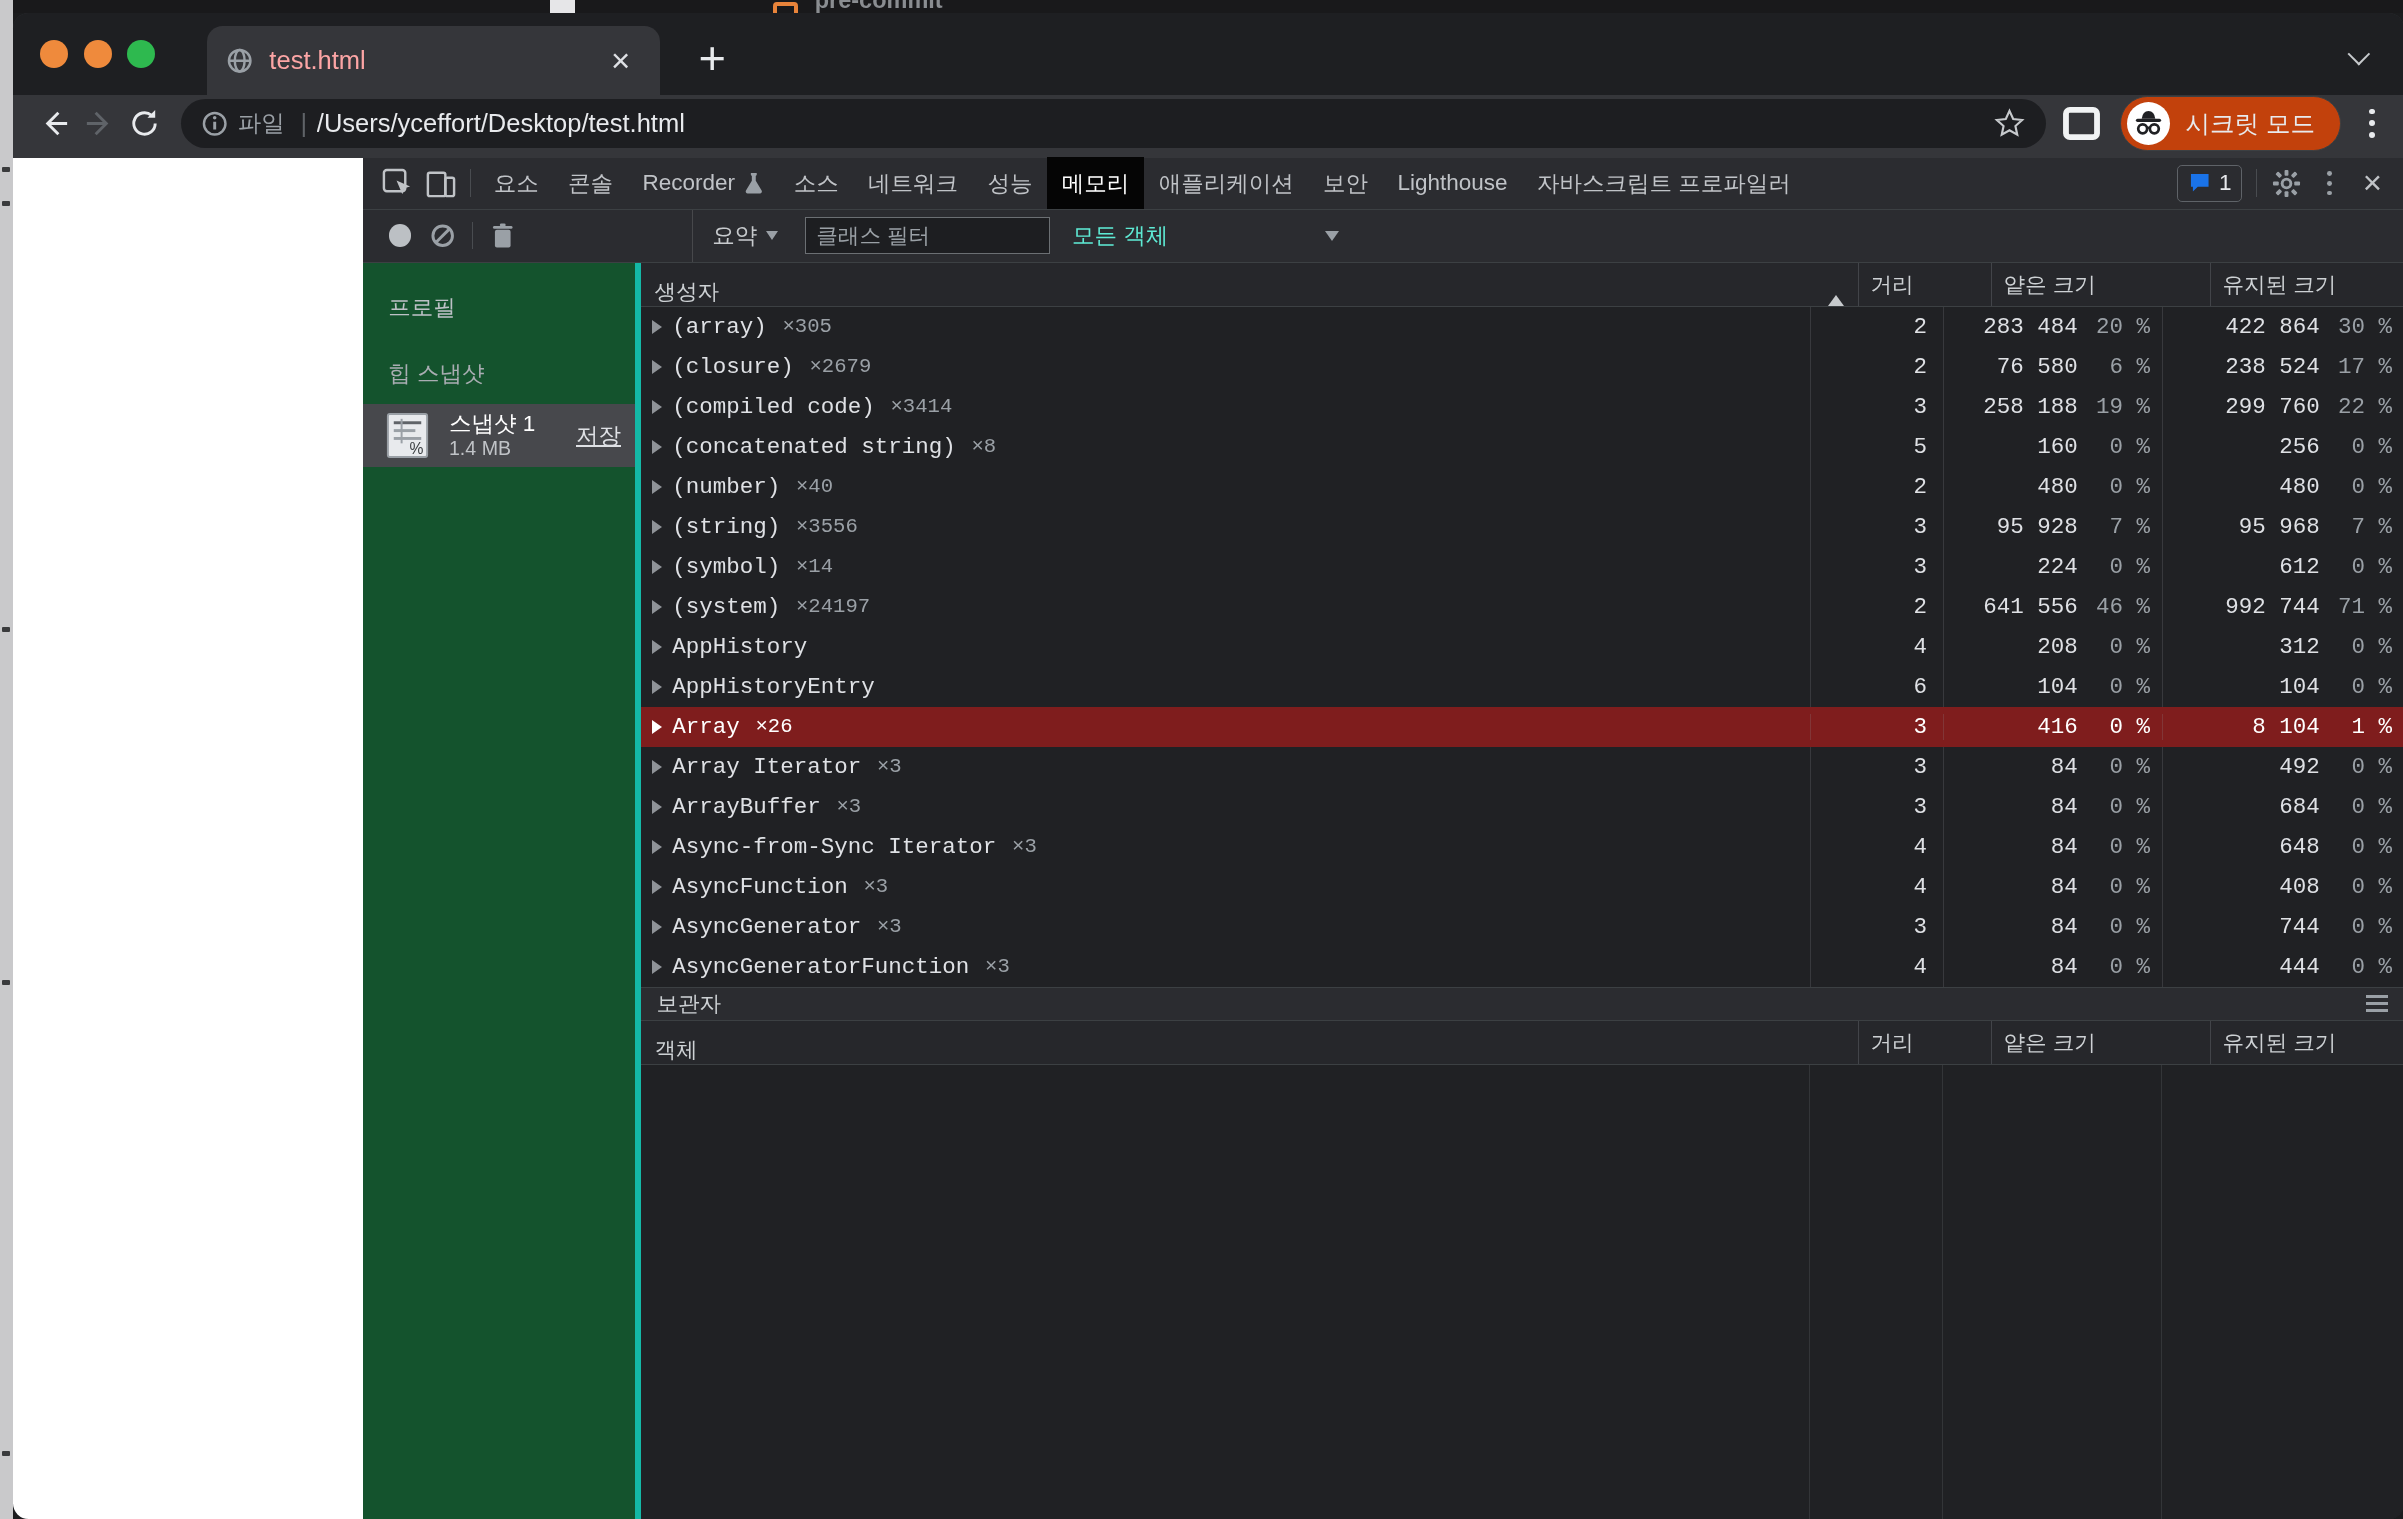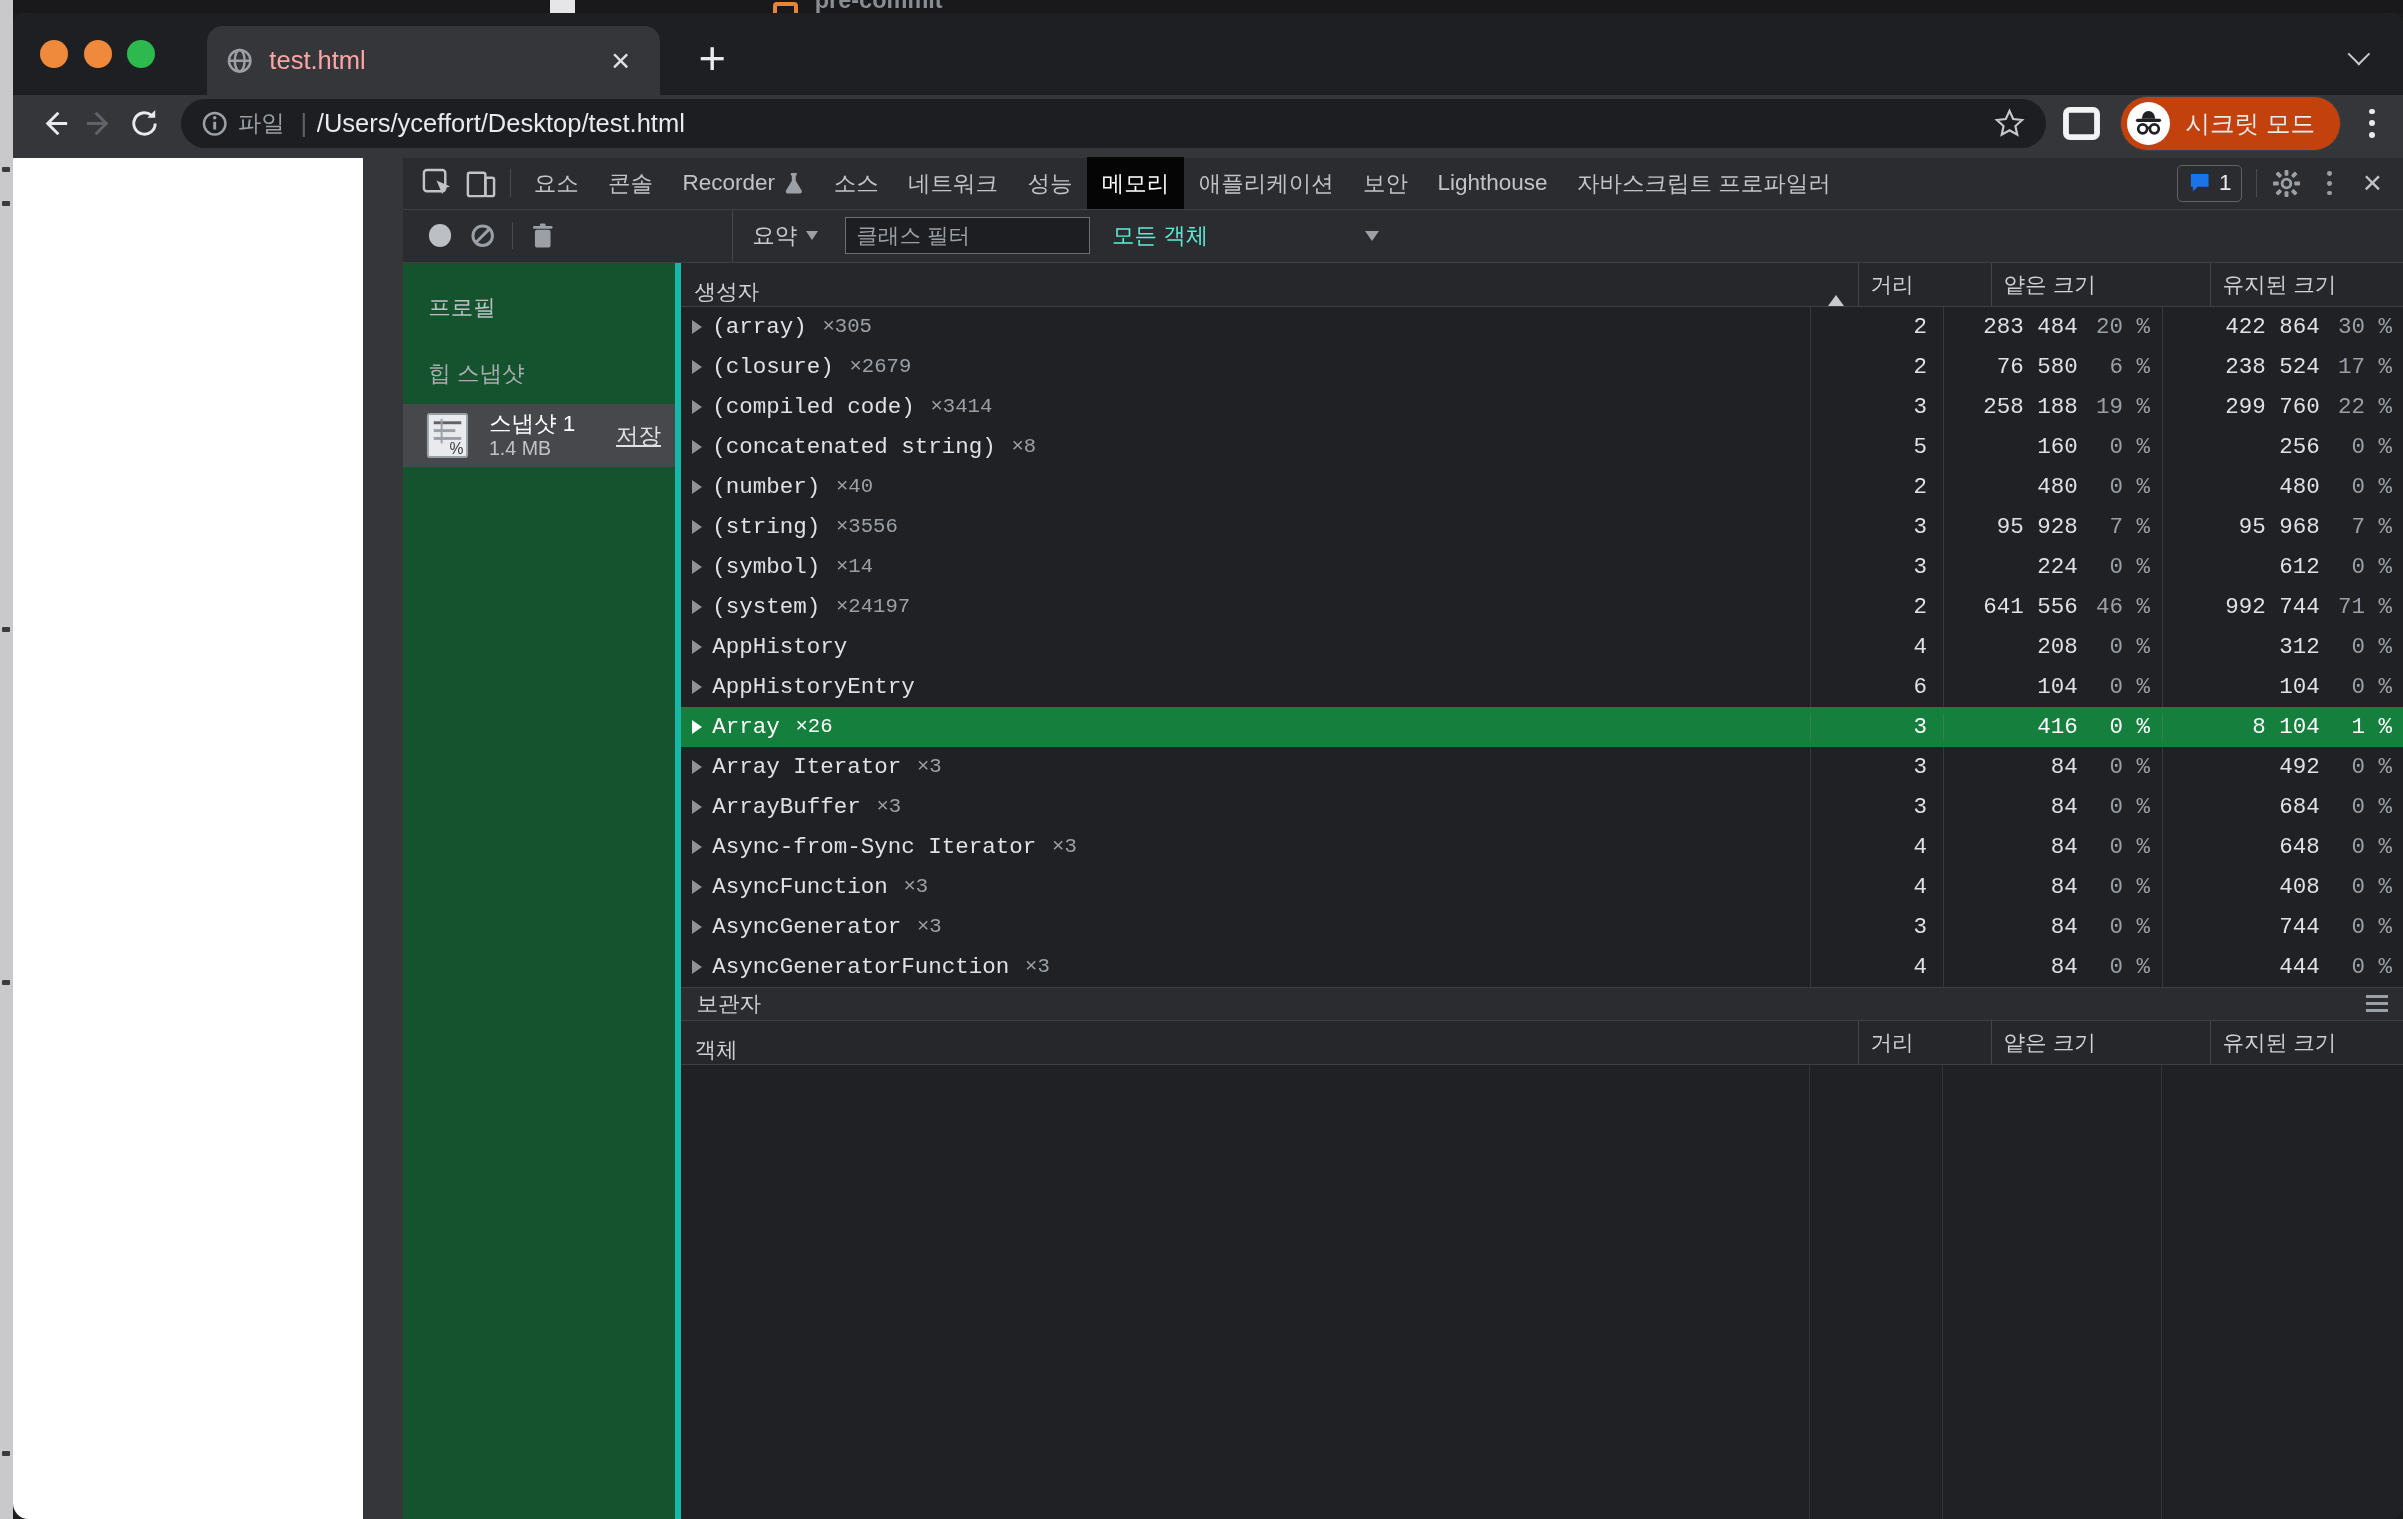--- a/index.html
+++ b/index.html
@@ -38,21 +38,21 @@
   .urlsep { color:#5f6368; font-size:25.5px; margin:0 9.8px; }
   .url { color:#e8eaed; font-size:25.5px; flex:1; white-space:nowrap; overflow:hidden; }
   .incog-pill { height:55px; background:#c2410c; border:1px solid #3c4043; border-radius:27.4px;
     display:flex; align-items:center; padding:0 25.5px 0 5.9px; margin:0 15.7px; }
   .incog-circle { width:43px; height:43px; background:#fff; border-radius:50%; display:flex;
     align-items:center; justify-content:center; margin-right:15.7px; }
   .incog-label { color:#e8eaed; font-size:24.5px; }
   .vdots { display:flex; flex-direction:column; gap:5.9px; align-items:center; width:29px; }
   .vdots i { width:5.9px; height:5.9px; border-radius:50%; background:#e8eaed; display:block; }
 
-  .content { flex:1; display:flex; min-height:0;gap:40px; }
+  .content { flex:1; display:flex; min-height:0; }
   .page { width:350px; background:#ffffff; flex:none; }
 
   
   .devtools { flex:1; background:#202124; display:flex; flex-direction:column; min-width:0; color:#dfe1e5; }
   .dt-tabbar { height:52px; background:#2b2c30; border-bottom:1px solid #3c4043; display:flex;
     align-items:center; padding:0 9.8px 0 13.7px; flex:none; }
   .dt-ico { width:43px; height:43px; display:flex; align-items:center; justify-content:center; flex:none; }
   .dt-sep { width:1px; height:27.4px; background:#494c50; margin:0 7.8px; flex:none; }
   .dt-tab { height:52px; display:flex; align-items:center; padding:0 14.7px; color:#c0c3c7; font-size:22.5px;
     white-space:nowrap; flex:none; }
@@ -99,21 +99,21 @@
     display:flex; align-items:center; padding-left:11.8px; }
   .col3 { width:219px; flex:none; border-left:1px solid rgba(140,145,150,.28);
     display:flex; align-items:center; padding-left:11.8px; }
   .col4 { width:194px; flex:none; border-left:1px solid rgba(140,145,150,.28);
     display:flex; align-items:center; padding-left:11.8px; }
   .sort-up { width:0; height:0; border-left:8.8px solid transparent; border-right:8.8px solid transparent;
     border-bottom:11.8px solid #c7cacd; margin-right:3.9px; }
 
   .rows { flex:none;font-family:Liberation Mono, monospace; }
   .row { height:40px; display:flex; align-items:stretch; font-size:22.5px; color:#dfe1e5; }
-  .row.selected { background:#15803d; color:#ffffff;align-items:center; }
+  .row.selected { background:#7f1d1d; color:#ffffff;align-items:center; }
   .rname { flex:1; display:flex; align-items:center; padding-left:11.8px; min-width:0; }
   .tri { width:0; height:0; border-top:7.8px solid transparent; border-bottom:7.8px solid transparent;
     border-left:10.8px solid #8f9398; margin-right:9.8px; flex:none; }
   .row.selected .tri { border-left-color:#ffffff; }
   .cntx { color:#9aa0a6; font-size:20.6px; margin-left:15.7px; }
   .row.selected .cntx { color:#ffffff; }
   .rdist { width:133px; flex:none; border-left:1px solid rgba(140,145,150,.22); display:flex;
     align-items:center; justify-content:flex-end; padding-right:15.7px; }
   .rsize3 { width:219px; flex:none; border-left:1px solid rgba(140,145,150,.22); display:flex; align-items:center; }
   .rsize4 { width:242px; flex:none; border-left:1px solid rgba(140,145,150,.22); display:flex; align-items:center; }

